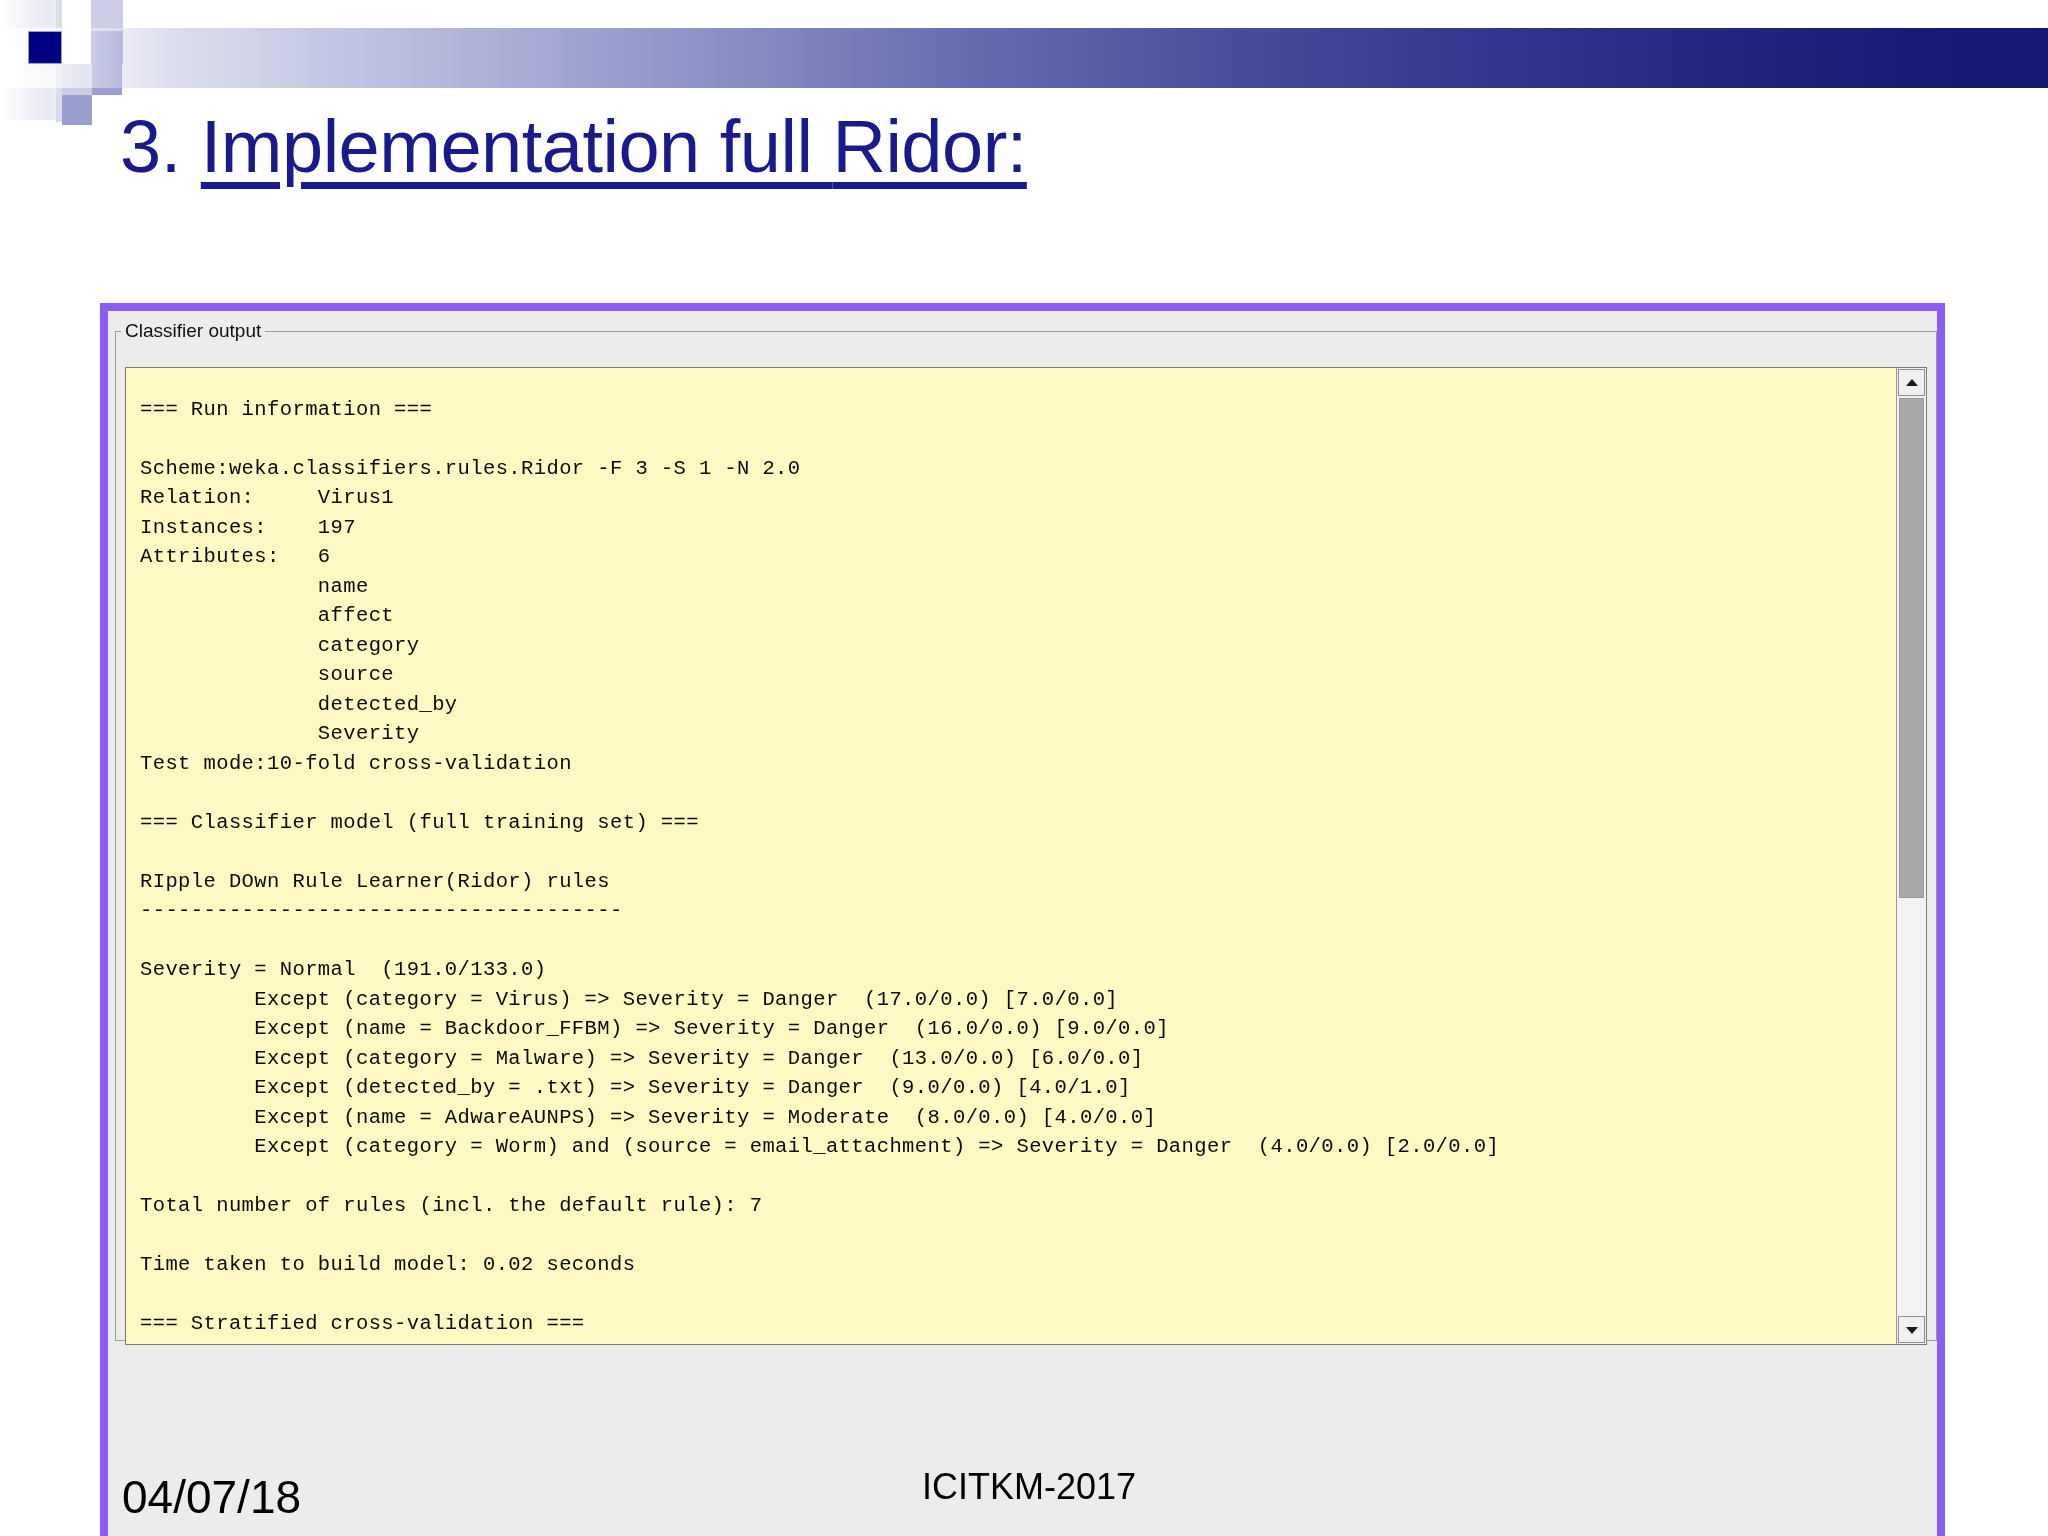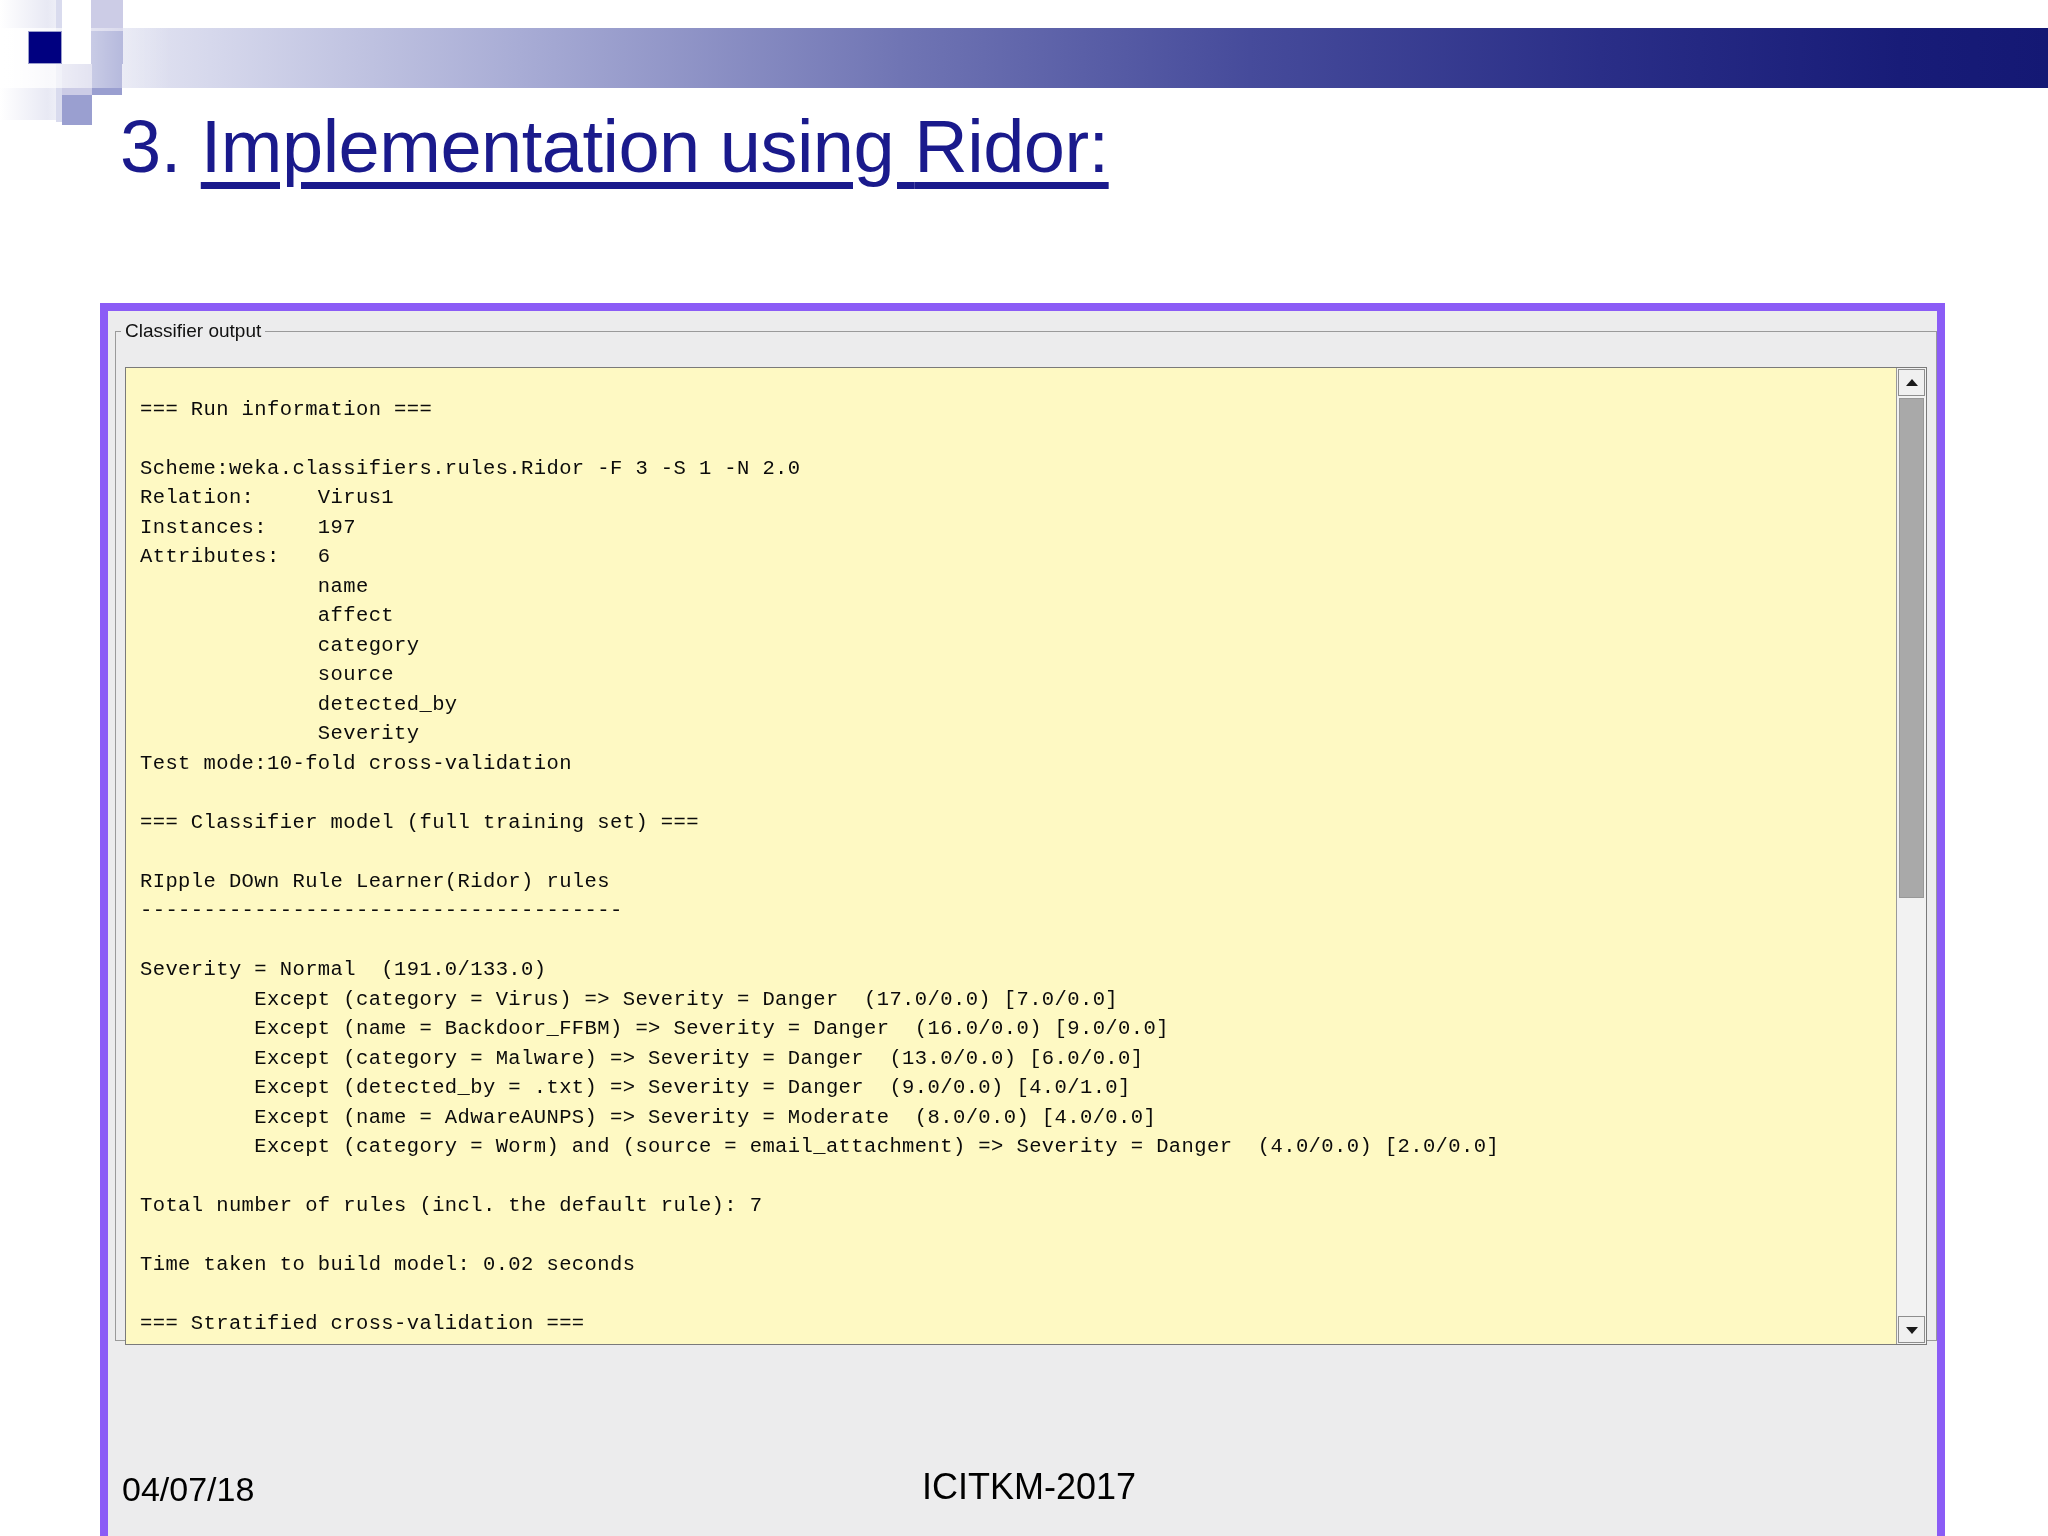--- a/index.html
+++ b/index.html
@@ -256,21 +256,21 @@
     font-size: 16px;
     color: #8b5cf6;
   }
 
   
   .footer-date {
     position: absolute;
     left: 122px;
     top: 1470px;
     font-family: "Liberation Sans", sans-serif;
-    font-size: 34px;
+    font-size: 46px;
     color: #000000;
   }
   .footer-center {
     position: absolute;
     left: 922px;
     top: 1466px;
     font-family: "Liberation Sans", sans-serif;
     font-size: 36px;
     color: #000000;
   }
@@ -285,21 +285,21 @@
 
 <div class="sq sq-a"></div>
 <div class="sq sq-b"></div>
 <div class="sq sq-c"></div>
 <div class="sq sq-d"></div>
 <div class="sq sq-e"></div>
 <div class="sq sq-f"></div>
 <div class="sq sq-g"></div>
 <div class="sq sq-dark"></div>
 
-<div class="title"><span class="num">3.</span> <span class="u">Implementation using </span><span class="ital">Ridor:</span></div>
+<div class="title"><span class="num">3.</span> <span class="u">Implementation full </span><span class="ital">Ridor:</span></div>
 
 <div class="weka-panel">
   <div class="panel-inner">
 
     <div class="titled-border"></div>
     <div class="group-legend">Classifier output</div>
 
     <div class="text-area">
       <pre class="text-content">=== Run information ===
 

